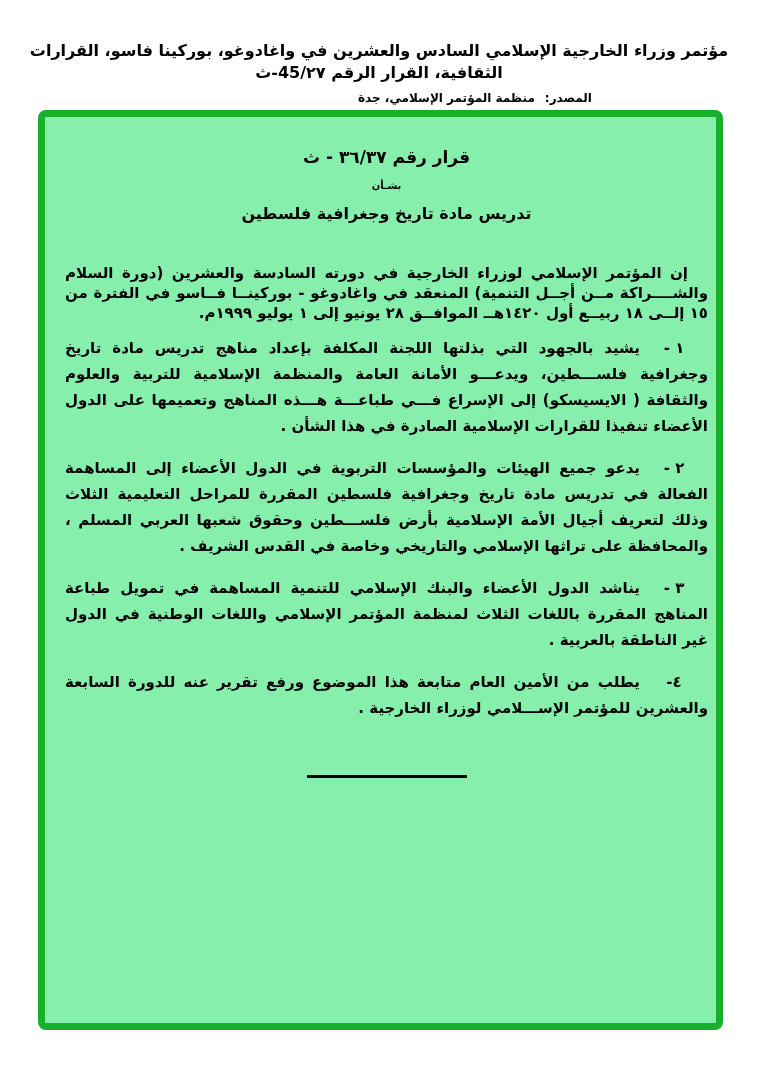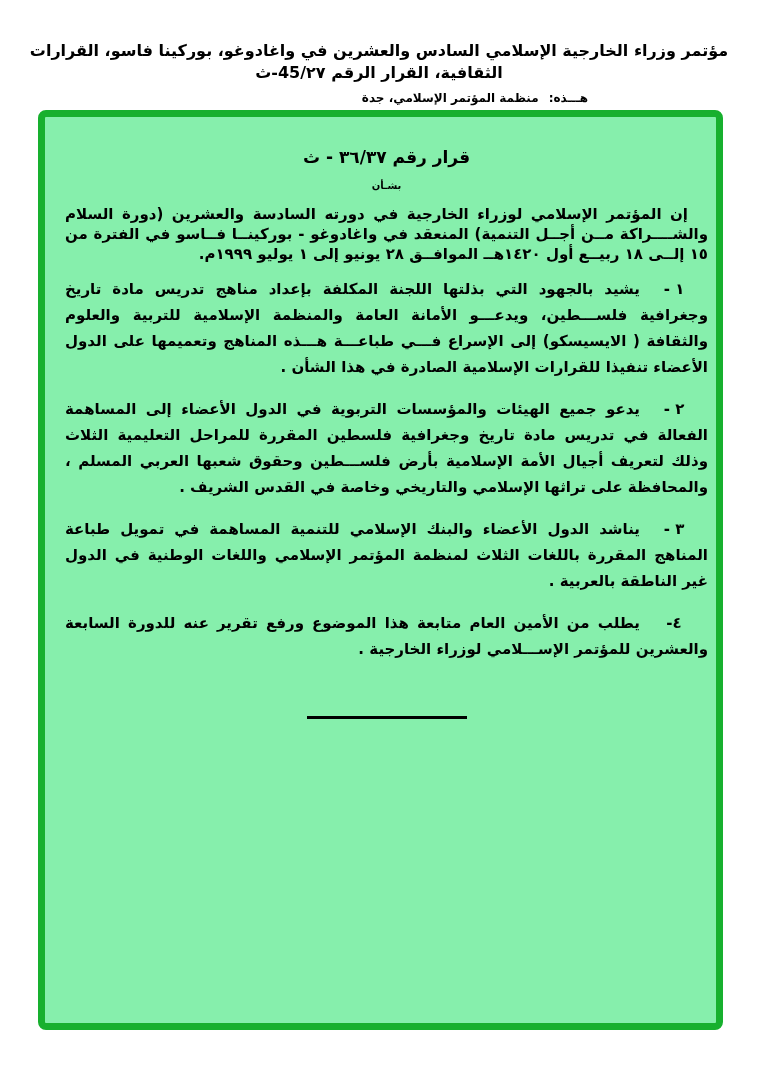--- a/index.html
+++ b/index.html
@@ -66,29 +66,30 @@
   }
 </style>
 </head>
 <body>
 
 <div class="page">
 
   <div class="header-line1">مؤتمر وزراء الخارجية الإسلامي السادس والعشرين في واغادوغو، بوركينا فاسو، القرارات الثقافية، القرار الرقم 45/٢٧-ث</div>
 
   <div class="source-line">
-    <span class="lbl">هـــذه:</span><span>منظمة المؤتمر الإسلامي، جدة</span>
+    <span class="lbl">المصدر:</span><span>منظمة المؤتمر الإسلامي، جدة</span>
   </div>
 
   <div class="box" style="border-color: rgb(23, 176, 46);">
 
     <div class="title-line">قرار رقم ٣٦/٣٧ - ث</div>
 
     <div class="subtitle-line">بشـأن</div>
 
+    <div class="subject-line">تدريس مادة تاريخ وجغرافية فلسطين</div>
 
     <p class="para">إن المؤتمر الإسلامي لوزراء الخارجية في دورته السادسة والعشرين (دورة السلام والشــــراكة مــن أجــل التنمية) المنعقد في واغادوغو - بوركينــا فــاسو في الفترة من ١٥ إلــى ١٨ ربيــع أول ١٤٢٠هــ الموافــق ٢٨ يونيو إلى ١ يوليو ١٩٩٩م.</p>
 
 
     <div class="item">
       <span class="num">١ -</span><span>يشيد بالجهود التي بذلتها اللجنة المكلفة بإعداد مناهج تدريس مادة تاريخ وجغرافية فلســـطين، ويدعـــو الأمانة العامة والمنظمة الإسلامية للتربية والعلوم والثقافة ( الايسيسكو) إلى الإسراع فـــي طباعـــة هـــذه المناهج وتعميمها على الدول الأعضاء تنفيذا للقرارات الإسلامية الصادرة في هذا الشأن .</span>
     </div>
 
     <div class="item">
       <span class="num">٢ -</span><span>يدعو جميع الهيئات والمؤسسات التربوية في الدول الأعضاء إلى المساهمة الفعالة في تدريس مادة تاريخ وجغرافية فلسطين المقررة للمراحل التعليمية الثلاث وذلك لتعريف أجيال الأمة الإسلامية بأرض فلســـطين وحقوق شعبها العربي المسلم ، والمحافظة على تراثها الإسلامي والتاريخي وخاصة في القدس الشريف .</span>

